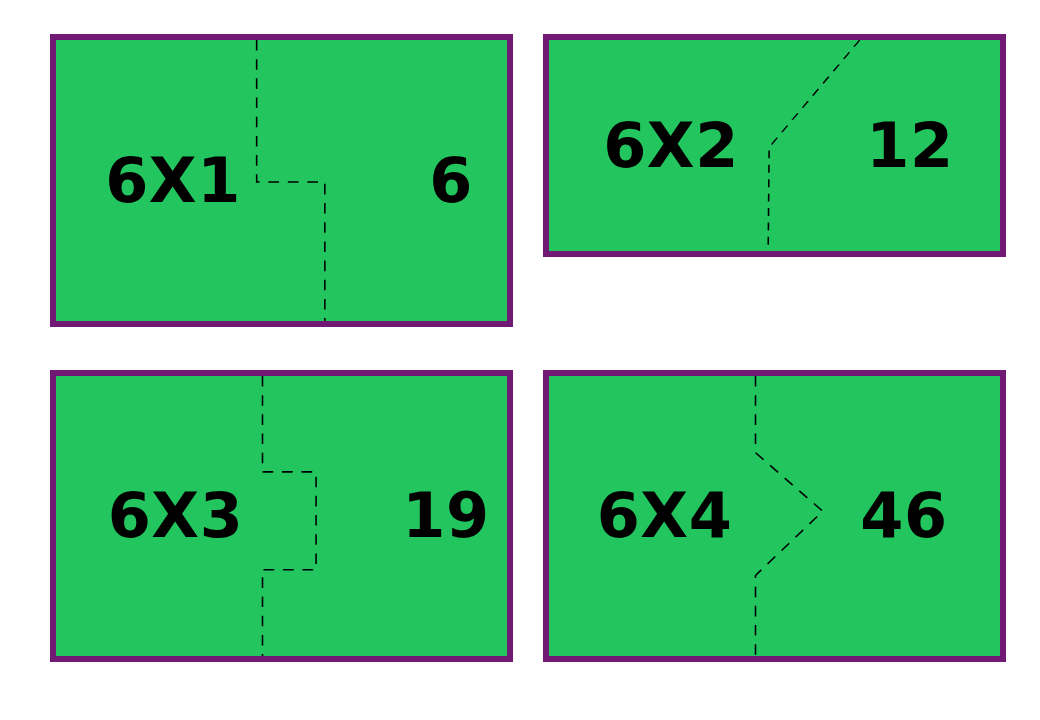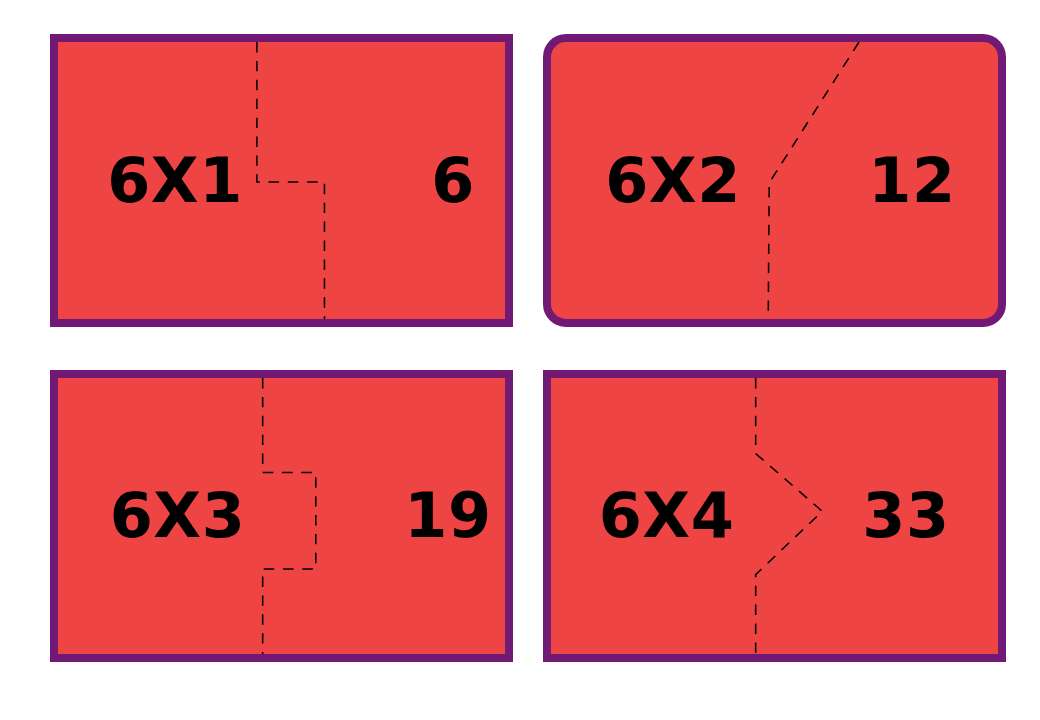--- a/index.html
+++ b/index.html
@@ -15,22 +15,22 @@
   }
   #sheet {
     position: relative;
     width: 1040px;
     height: 720px;
     background: #ffffff;
   }
   .card {
     position: absolute;
     box-sizing: border-box;
-    background: #ef4444;
-    border: 8px solid #701a75;
+    background: #22c55e;
+    border: 6px solid #701a75;
   }
   .card-svg {
     position: absolute;
     left: 0;
     top: 0;
     width: 100%;
     height: 100%;
     display: block;
     pointer-events: none;
   }
@@ -75,37 +75,37 @@
 <div id="sheet">
 
   <div class="card card1" style="left:50px; top:34px; width:463px; height:293px;">
     <svg class="card-svg" viewBox="0 0 463 293" preserveAspectRatio="none">
       <path d="M 206 0 L 206 148 L 276 148 L 276 293" fill="none" stroke="#000000" stroke-width="1.6" stroke-dasharray="11 9"></path>
     </svg>
     <div class="card-text question-text">6X1</div>
     <div class="card-text answer-text">6</div>
   </div>
 
-  <div class="card card2" style="left:543px; top:34px; width:463px; height:293px;border-radius:23px;">
+  <div class="card card2" style="left:543px; top:34px; width:463px; height:223px;">
     <svg class="card-svg" viewBox="0 0 463 293" preserveAspectRatio="none">
       <path d="M 319 0 L 226 149 L 225 293" fill="none" stroke="#000000" stroke-width="1.6" stroke-dasharray="11 9"></path>
     </svg>
     <div class="card-text question-text">6X2</div>
     <div class="card-text answer-text">12</div>
   </div>
 
   <div class="card card3" style="left:50px; top:370px; width:463px; height:292px;">
     <svg class="card-svg" viewBox="0 0 463 292" preserveAspectRatio="none">
       <path d="M 212 0 L 212 100 L 267 100 L 267 202 L 212 202 L 212 292" fill="none" stroke="#000000" stroke-width="1.6" stroke-dasharray="11 9"></path>
     </svg>
     <div class="card-text question-text">6X3</div>
     <div class="card-text answer-text">19</div>
   </div>
 
   <div class="card card4" style="left:543px; top:370px; width:463px; height:292px;padding-left:14px;">
     <svg class="card-svg" viewBox="0 0 463 292" preserveAspectRatio="none">
       <path d="M 212 0 L 212 80 L 281 141 L 212 208 L 212 292" fill="none" stroke="#000000" stroke-width="1.6" stroke-dasharray="11 9"></path>
     </svg>
     <div class="card-text question-text">6X4</div>
-    <div class="card-text answer-text">33</div>
+    <div class="card-text answer-text">46</div>
   </div>
 
 </div>
 
 </body></html>

